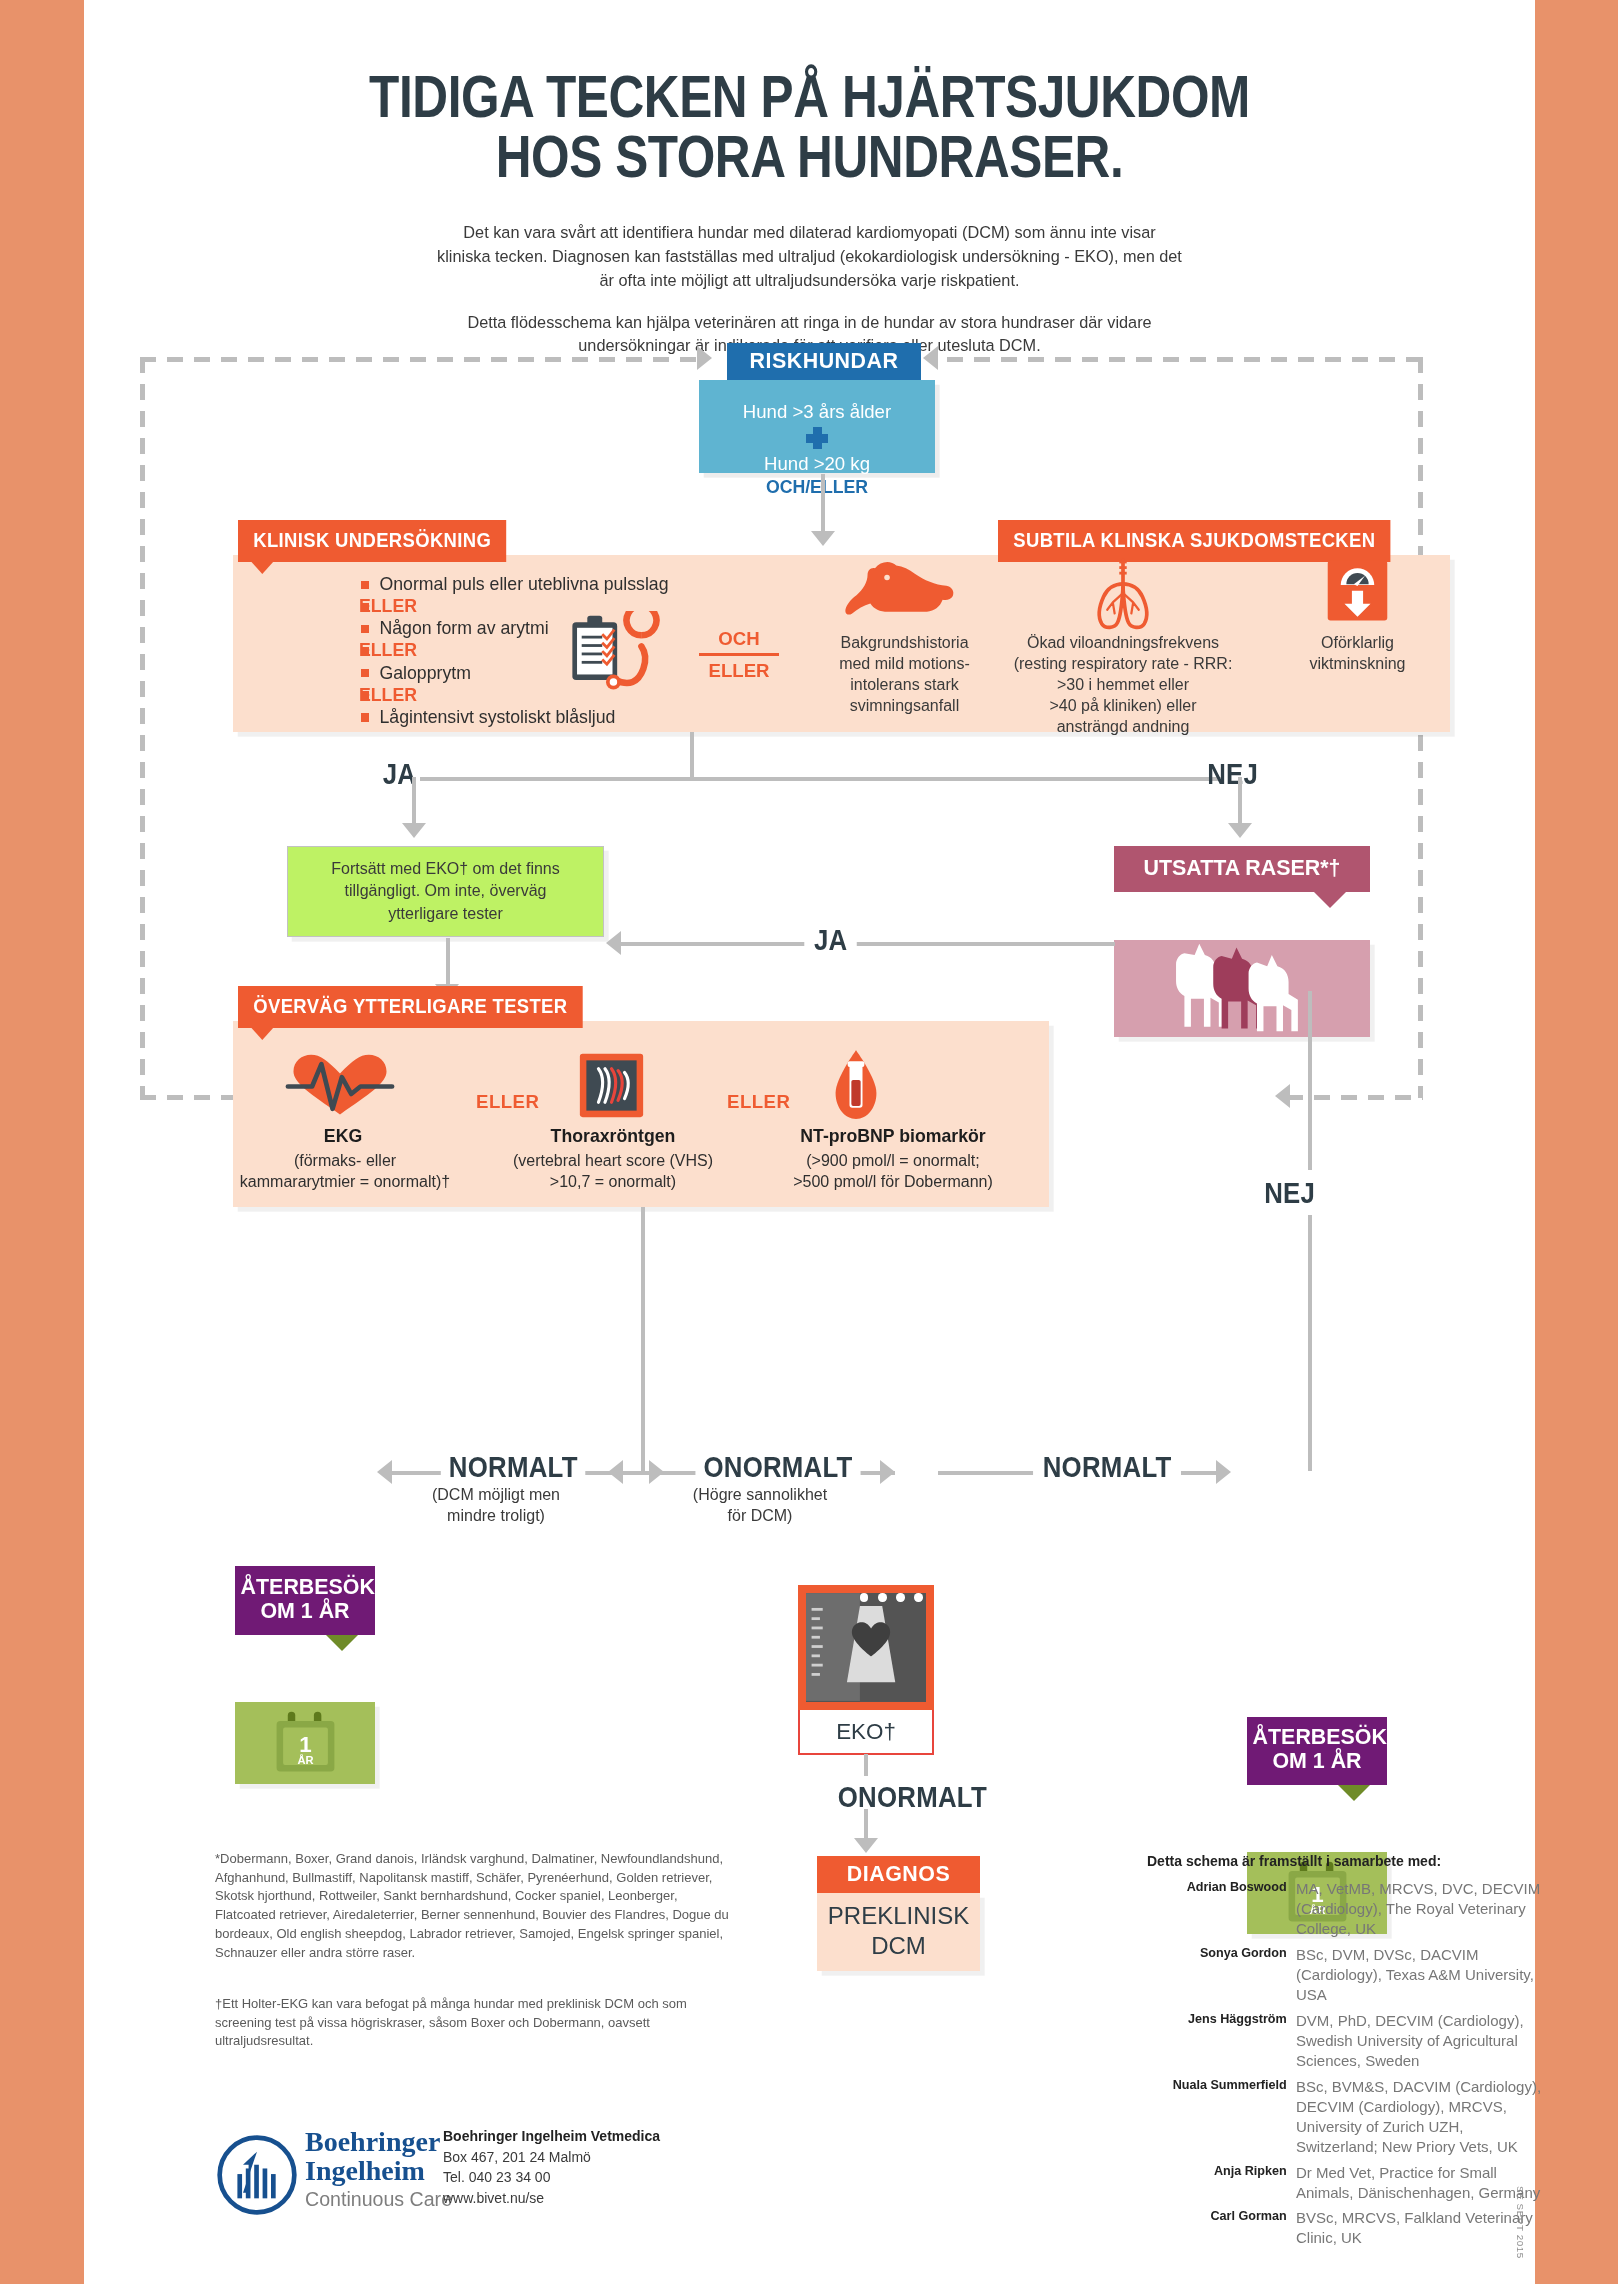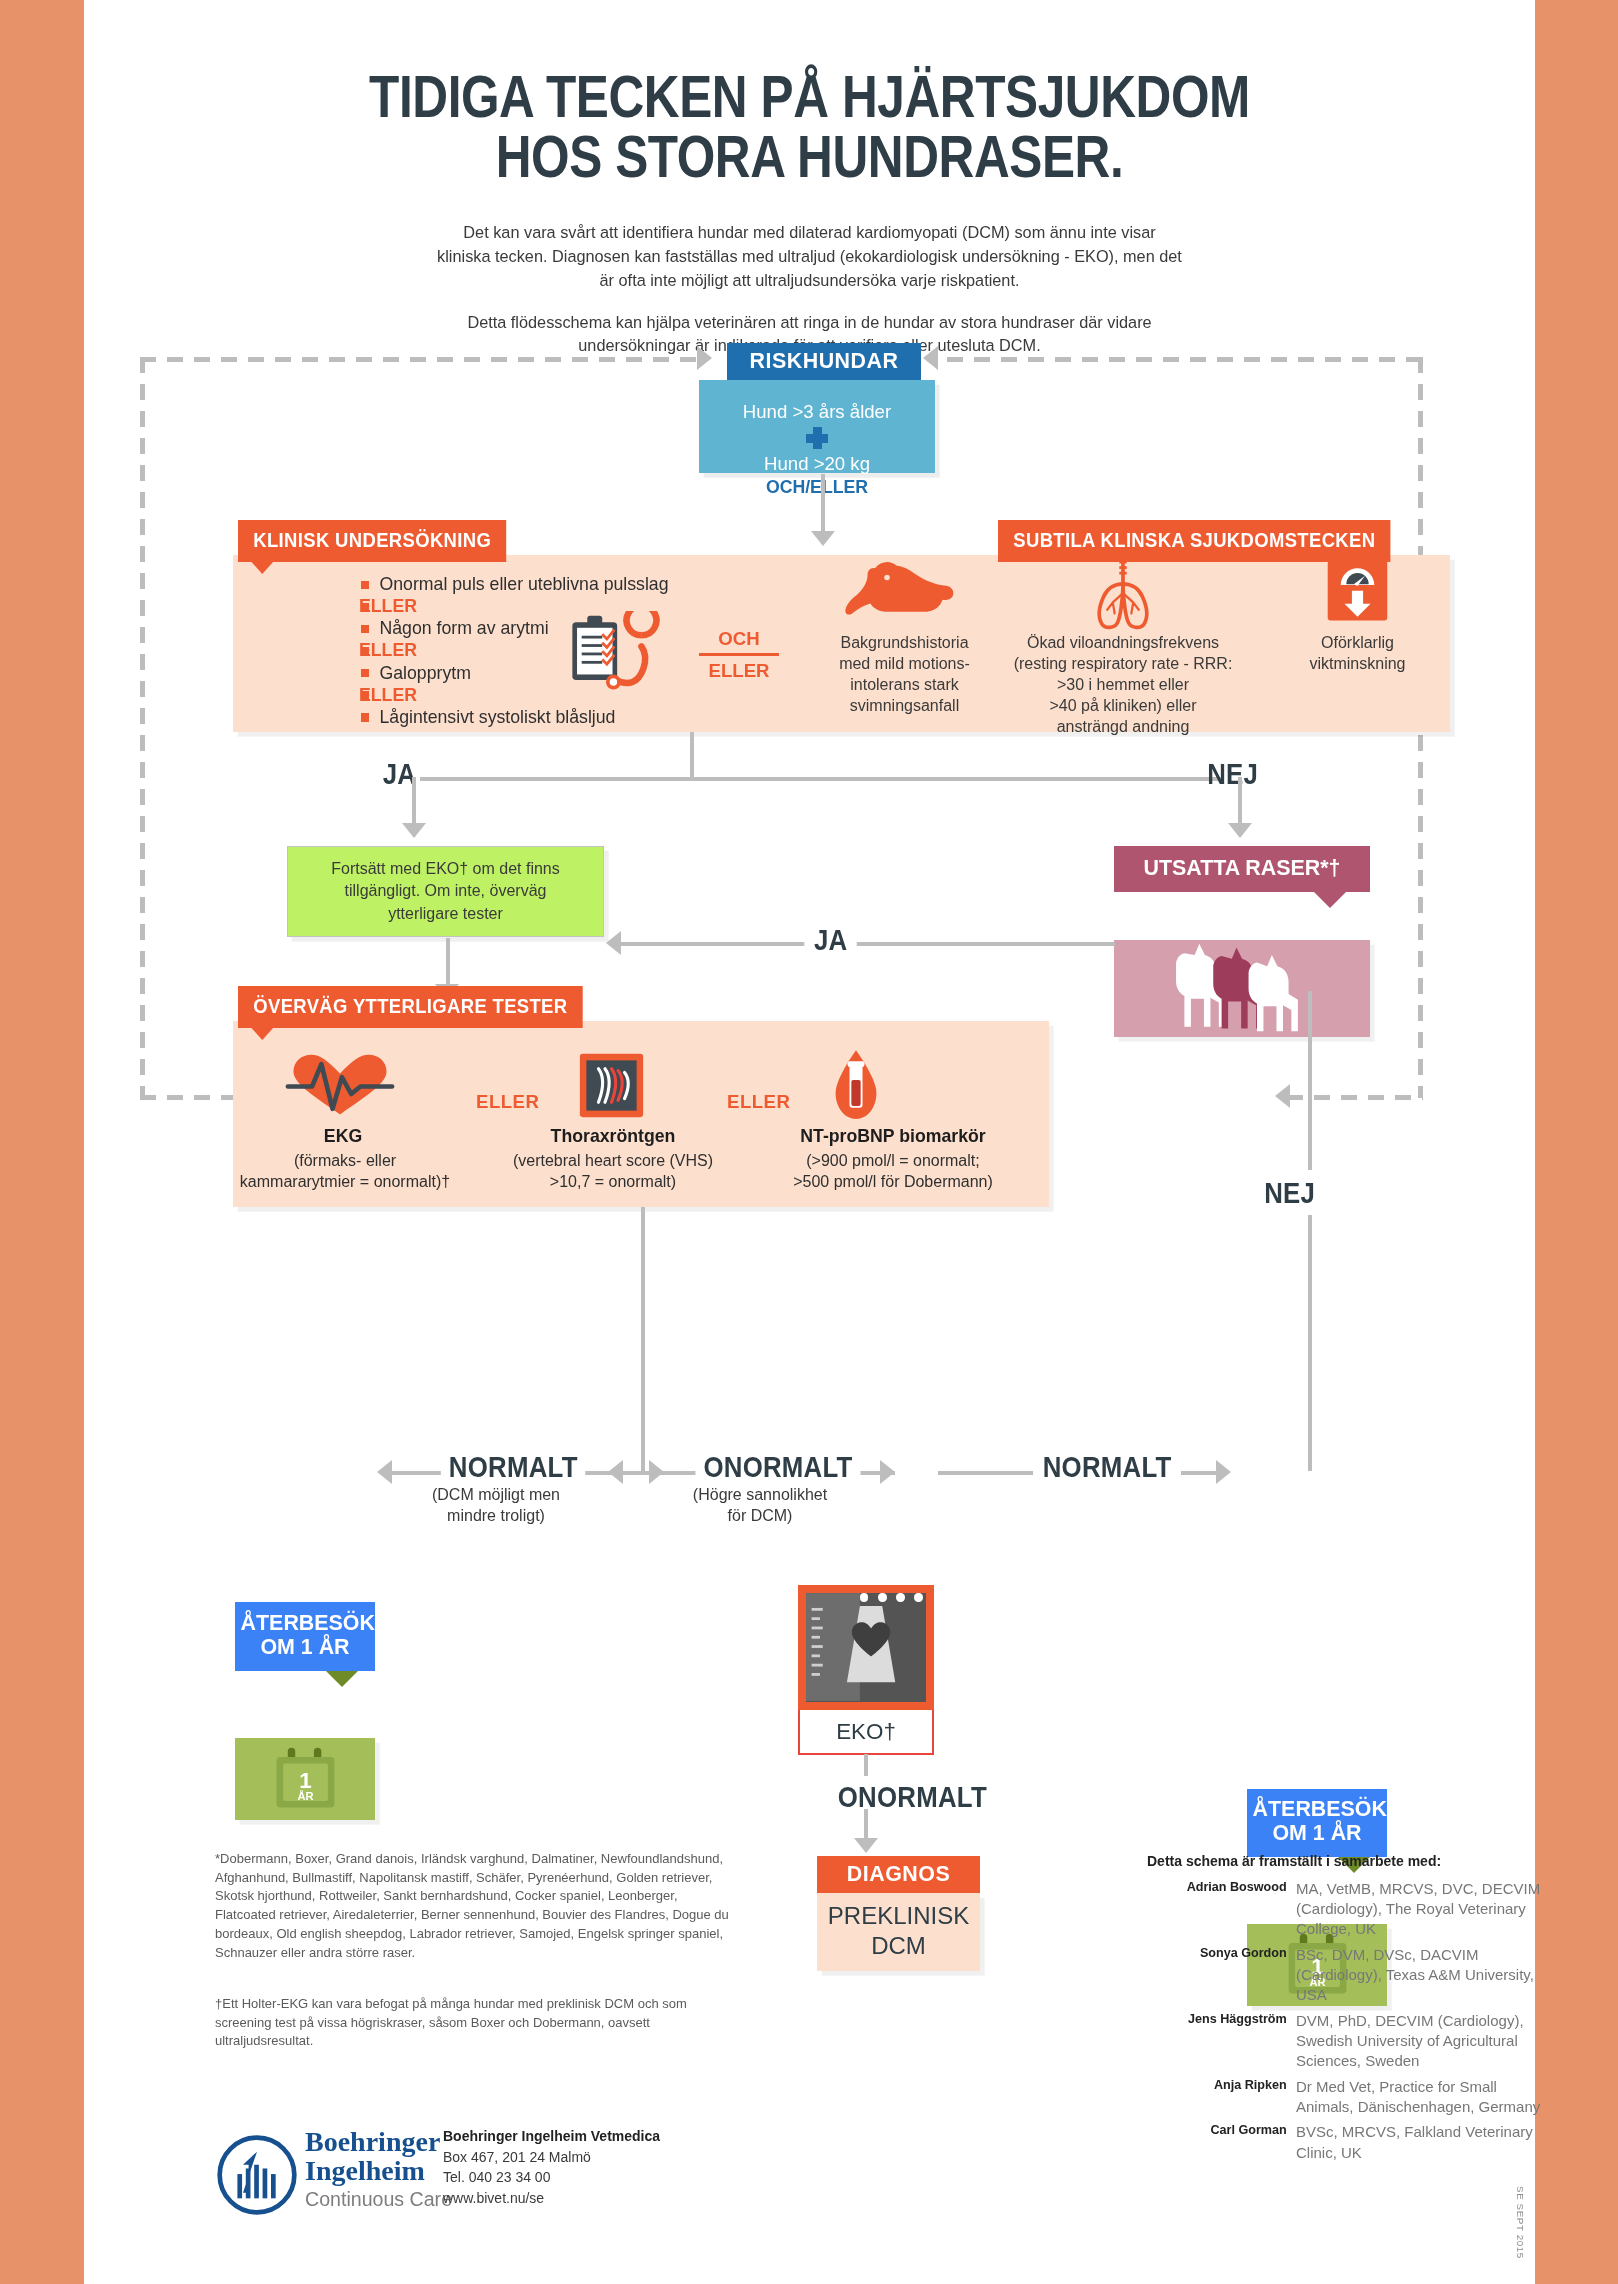--- a/index.html
+++ b/index.html
@@ -156,25 +156,24 @@
     position: absolute; color: #ef5b31; font-weight: bold;
     font-size: 18.6px; text-align: center; line-height: 1.35;
   }
   .och-eller .rule { height: 2.8px; background:#ef5b31; margin: 1.9px 0; }
 
   .cell-cap { text-align:center; font-size: 16px; line-height:1.34; color:#2f2f2f; }
   .cell-title { text-align:center; font-weight:bold; font-size:17.7px; color:#1d1d1d; }
 
   
   .green-head {
-    background:#3b82f6; color:#fff; text-align:center;
+    background:#701a75; color:#fff; text-align:center;
     font-family:"Liberation Sans Narrow","Liberation Sans",sans-serif;
     font-weight:bold; font-size:21.4px; line-height:1.12; padding: 9.3px 5.6px 11.2px 5.6px;
     position:relative;
-    margin-top:36px;
   }
   .green-head .notch3{
     position:absolute; right:17px; bottom:-16px; width:0;height:0;
     border-left:16px solid transparent; border-right:16px solid transparent;
     border-top:16px solid #6f8b28;
   }
   .green-body { background:#a4bf5a; height:82px; position:relative; }
 
   
   .pink-head {
@@ -591,20 +590,24 @@
       <div class="credit-name">Adrian Boswood</div>
       <div class="credit-desc">MA, VetMB, MRCVS, DVC, DECVIM (Cardiology), The Royal Veterinary College, UK</div>
     </div>
     <div class="credit-row">
       <div class="credit-name">Sonya Gordon</div>
       <div class="credit-desc">BSc, DVM, DVSc, DACVIM (Cardiology), Texas A&amp;M University, USA</div>
     </div>
     <div class="credit-row">
       <div class="credit-name">Jens Häggström</div>
       <div class="credit-desc">DVM, PhD, DECVIM (Cardiology), Swedish University of Agricultural Sciences, Sweden</div>
+    </div>
+    <div class="credit-row">
+      <div class="credit-name">Nuala Summerfield</div>
+      <div class="credit-desc">BSc, BVM&amp;S, DACVIM (Cardiology), DECVIM (Cardiology), MRCVS, University of Zurich UZH, Switzerland; New Priory Vets, UK</div>
     </div>
     <div class="credit-row">
       <div class="credit-name">Anja Ripken</div>
       <div class="credit-desc">Dr Med Vet, Practice for Small Animals, Dänischenhagen, Germany</div>
     </div>
     <div class="credit-row">
       <div class="credit-name">Carl Gorman</div>
       <div class="credit-desc">BVSc, MRCVS, Falkland Veterinary Clinic, UK</div>
     </div>
   </div>

